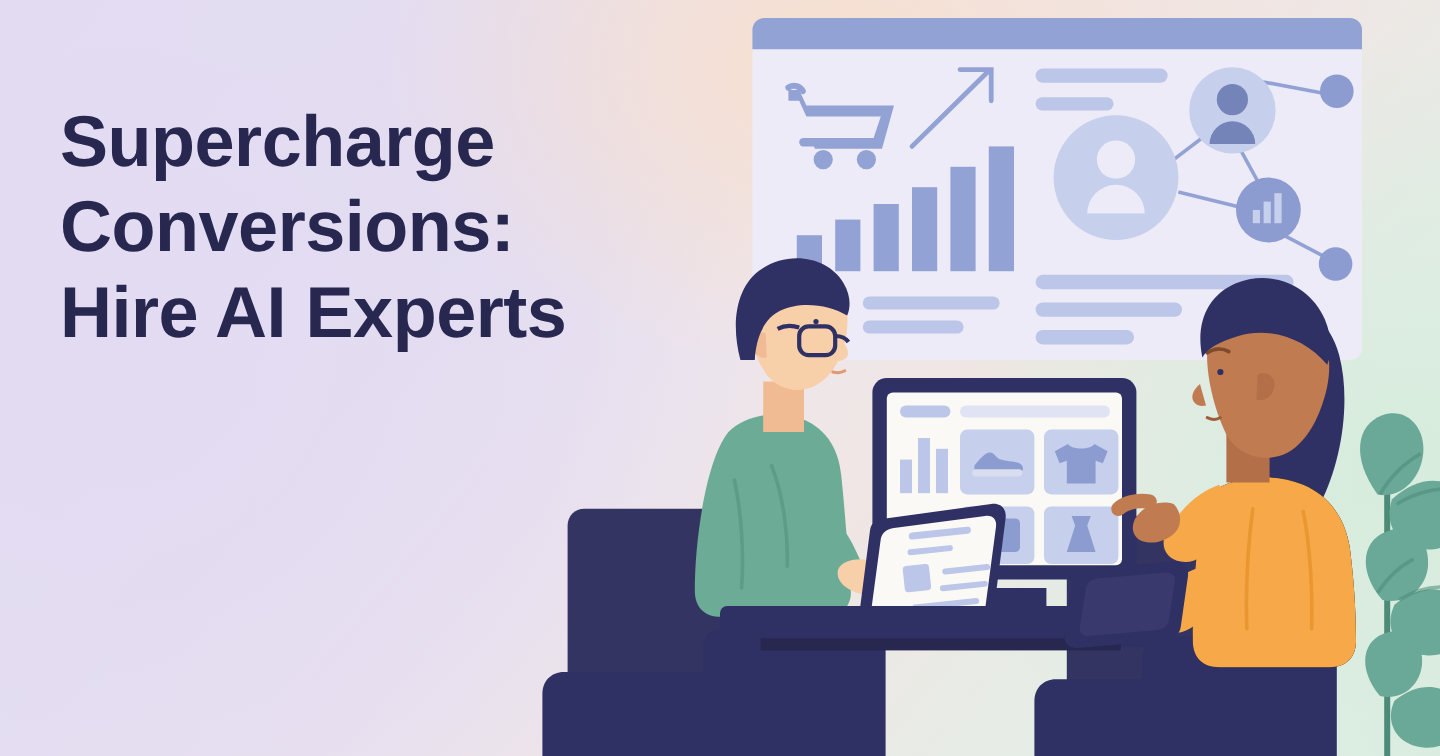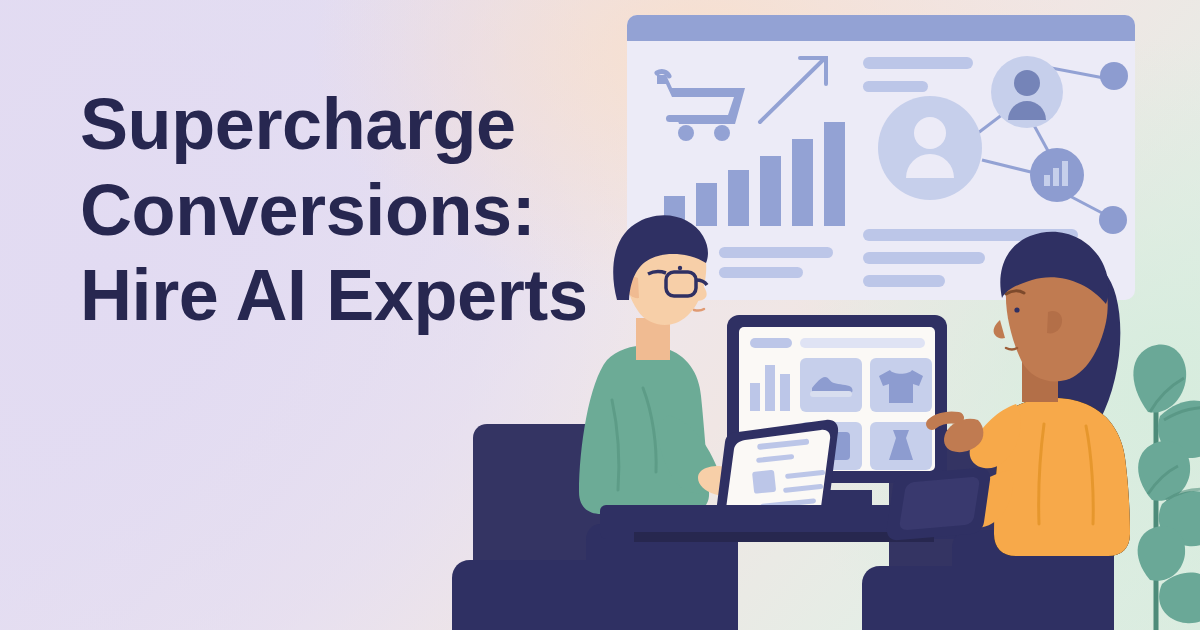--- a/index.html
+++ b/index.html
@@ -10,22 +10,22 @@
   #banner{
     position:relative;width:1200px;height:630px;overflow:hidden;
     background:
       radial-gradient(ellipse 620px 420px at 58% 8%, rgba(248,223,204,0.95) 0%, rgba(248,223,204,0.0) 62%),
       radial-gradient(ellipse 560px 520px at 97% 62%, rgba(214,236,221,0.95) 0%, rgba(214,236,221,0.0) 68%),
       radial-gradient(ellipse 700px 700px at 8% 45%, rgba(226,219,242,1) 0%, rgba(226,219,242,0.55) 55%, rgba(226,219,242,0.0) 80%),
       linear-gradient(130deg,#e3ddf2 0%,#e6e0f1 28%,#eee6ec 48%,#f0e6e4 62%,#e4eee6 82%,#dcece1 100%);
   }
   .headline{
     position:absolute;left:50px;top:82px;width:560px;
-    color:#272750;font-size:72px;line-height:1.19;font-weight:bold;
-    letter-spacing:-0.4px;white-space:pre-line;margin-left:30px;
+    color:#272750;font-size:60px;line-height:1.19;font-weight:bold;
+    letter-spacing:-0.4px;white-space:pre-line;
   }
   .svg-layer{position:absolute;left:0;top:0;width:1200px;height:630px;}
 </style>
 </head>
 <body>
 
 <div id="banner">
 
   <div class="headline">Supercharge
 Conversions:

